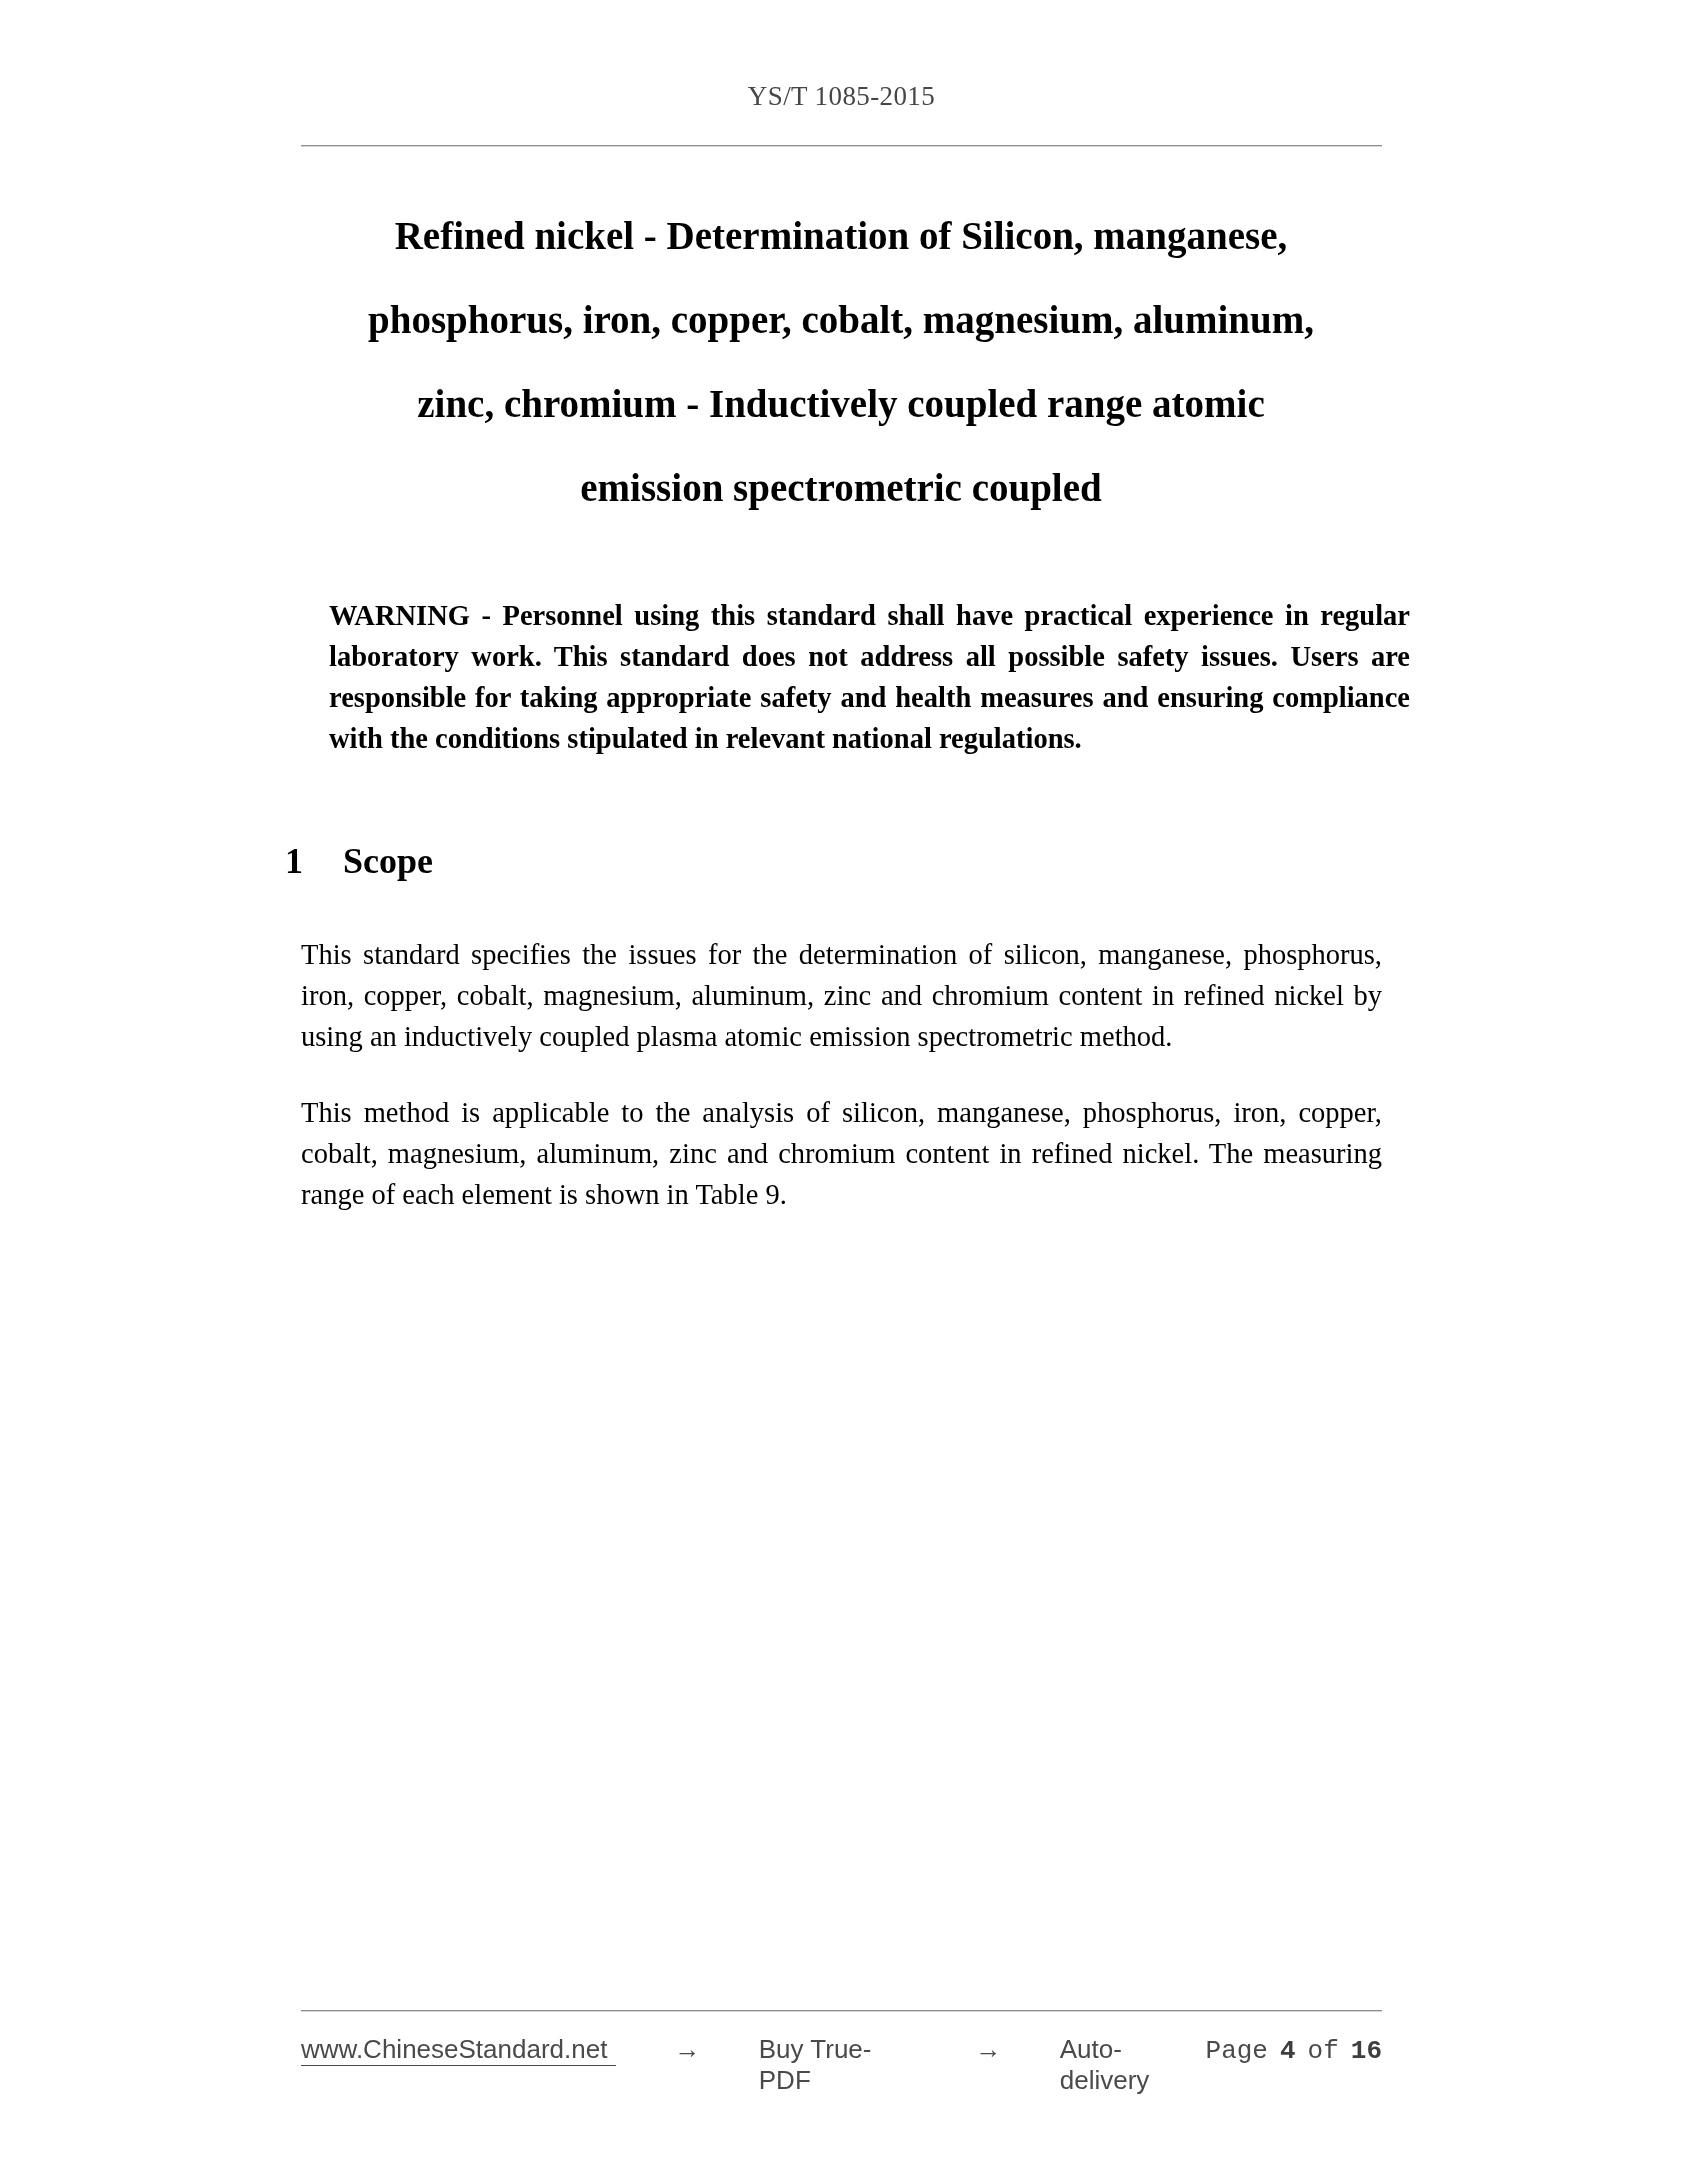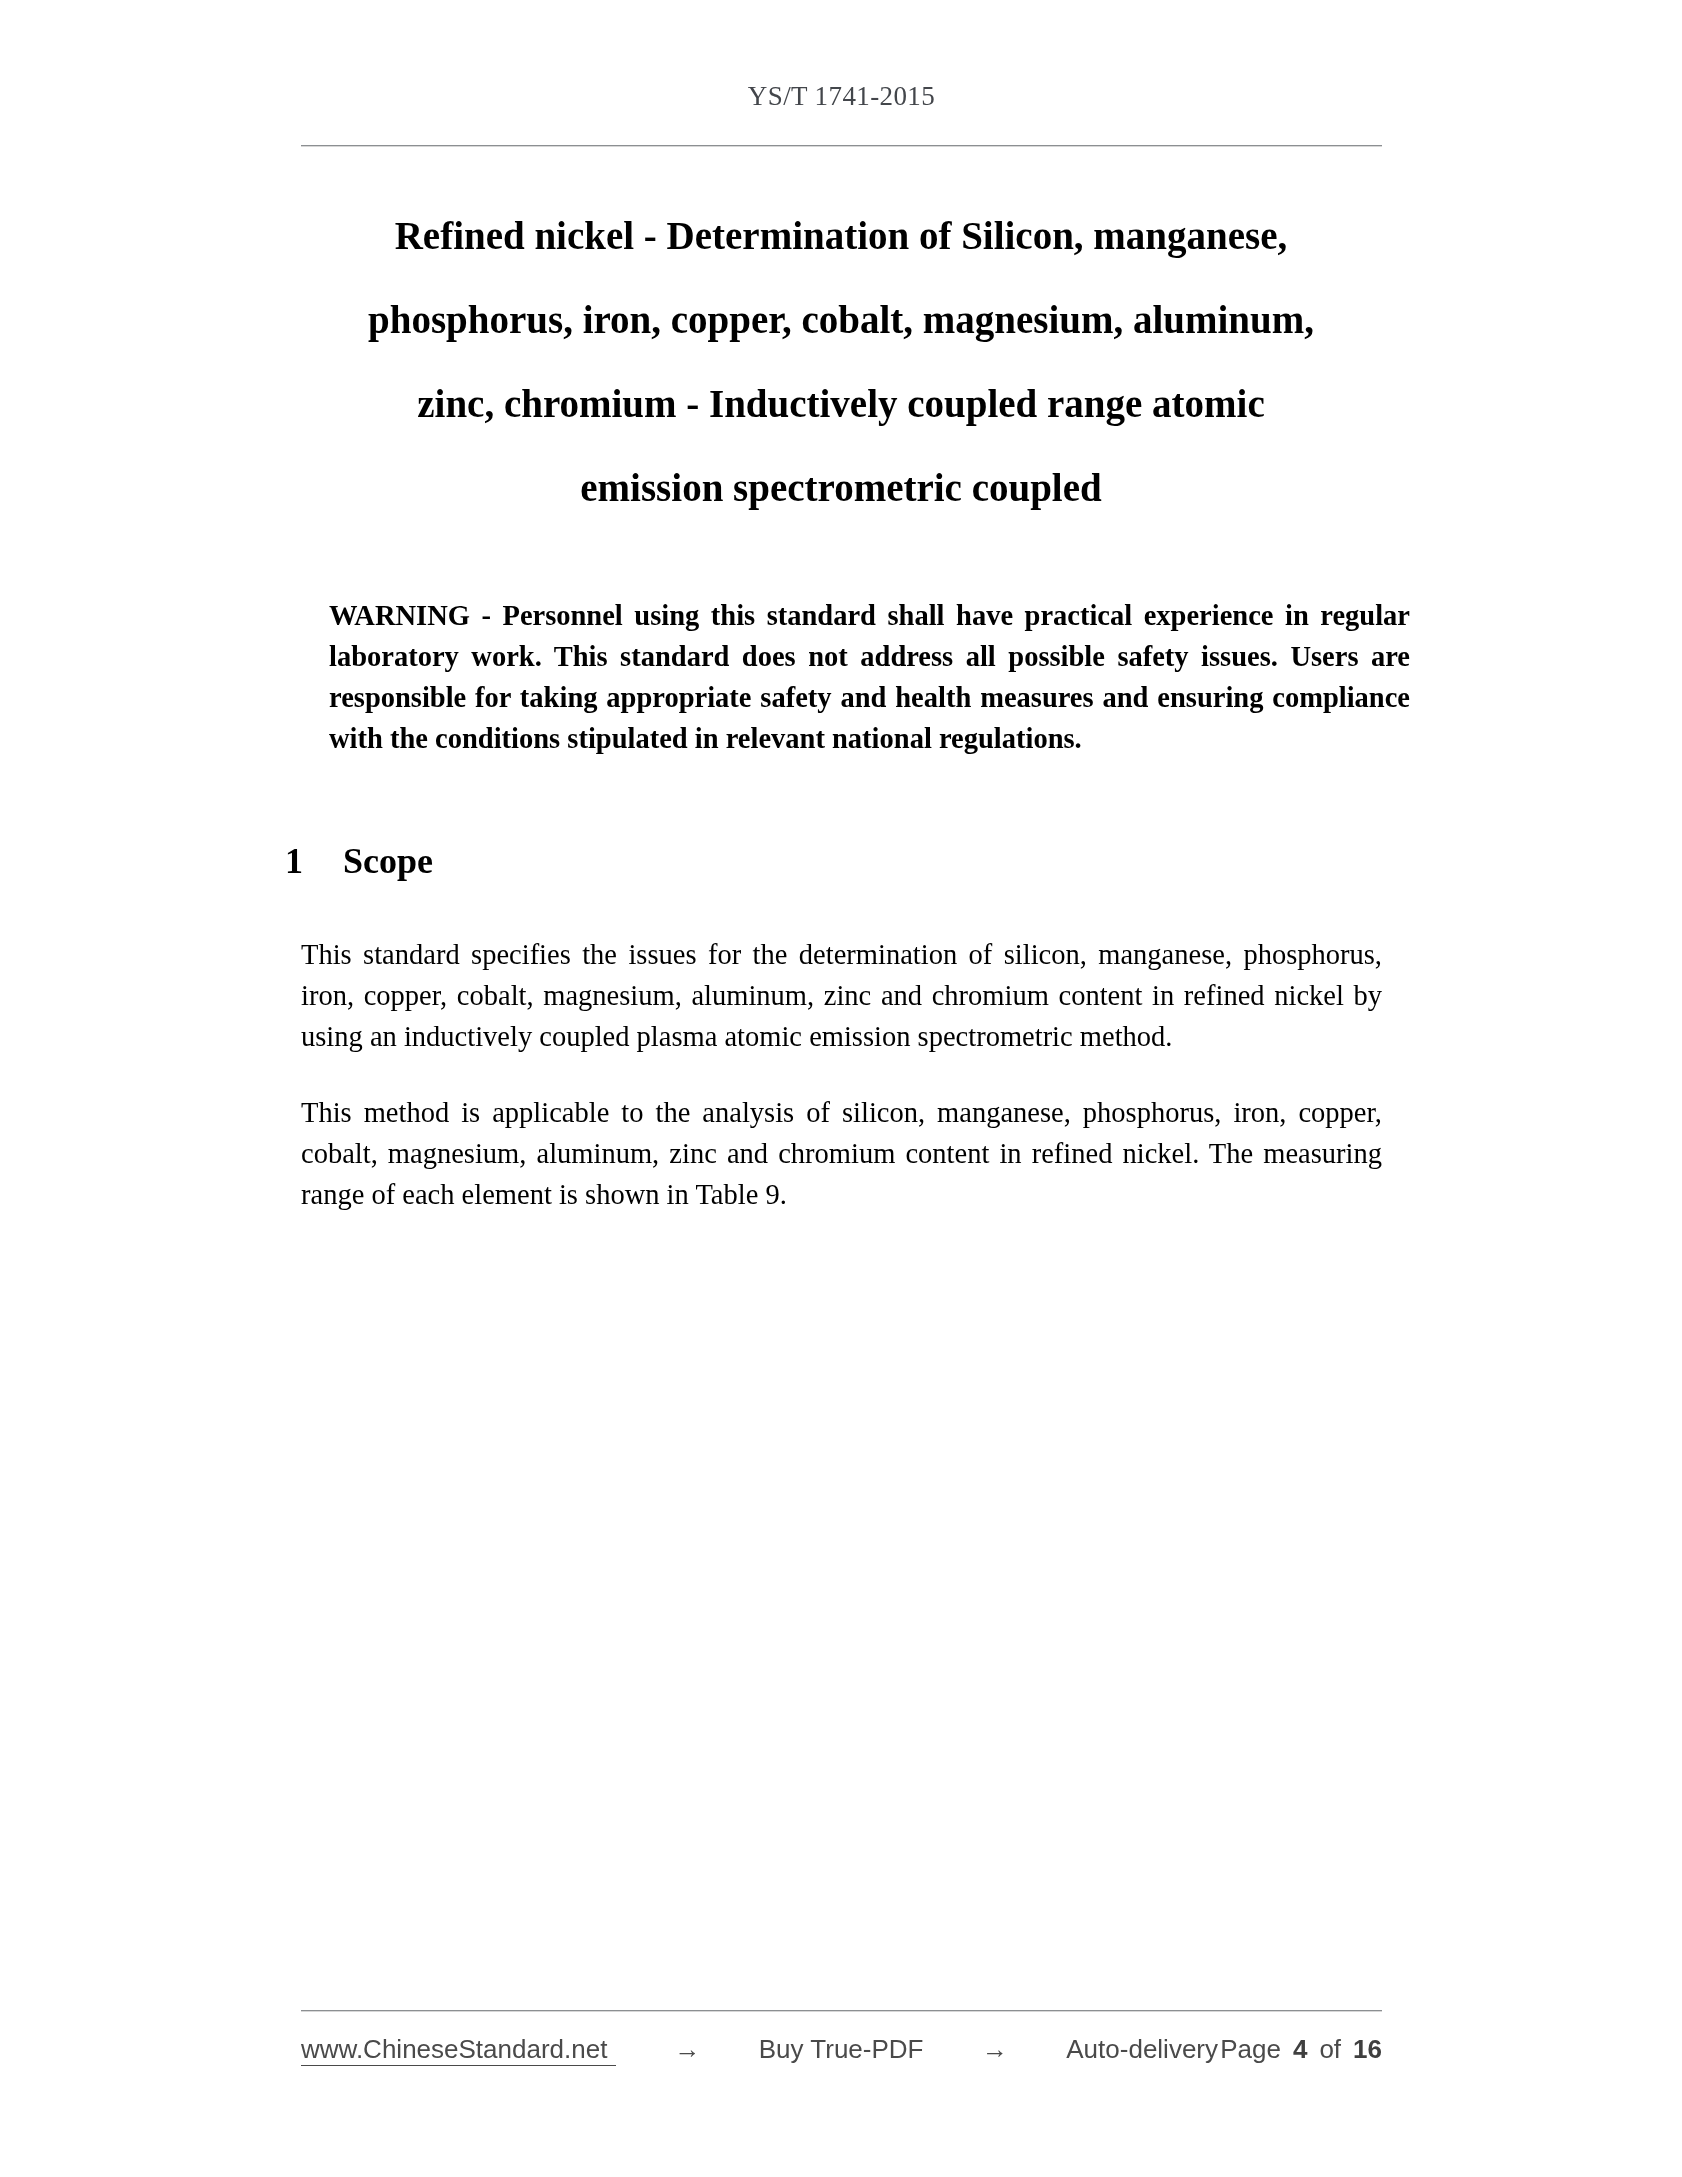--- a/index.html
+++ b/index.html
@@ -99,31 +99,31 @@
   }
   .footer-left { display: flex; align-items: baseline; gap: 48px; }
   .footer-link {
     color: #4a4a4a;
     text-decoration: none;
     border-bottom: 1.7px solid #4a4a4a;
     padding-right: 8.6px;
     cursor: pointer;
   }
   .footer-arrow { margin: 0 10.4px; }
-  .page-indicator { display: flex; align-items: baseline; }
+  .page-indicator { display: flex; align-items: baseline; font-family: Liberation Mono, monospace; }
   .page-indicator span { margin-left: 12px; }
   .page-indicator span:first-child { margin-left: 0; }
   .pg-num { font-weight: bold; color: #3f3f3f; }
 </style>
 </head>
 <body>
 
 <div class="page">
 
-  <div class="doc-header">YS/T 1741-2015</div>
+  <div class="doc-header">YS/T 1085-2015</div>
 
   <div class="header-rule"></div>
 
   <div class="doc-title">
     <div>Refined nickel - Determination of Silicon, manganese,</div>
     <div>phosphorus, iron, copper, cobalt, magnesium, aluminum,</div>
     <div>zinc, chromium - Inductively coupled range atomic</div>
     <div>emission spectrometric coupled</div>
   </div>
 

